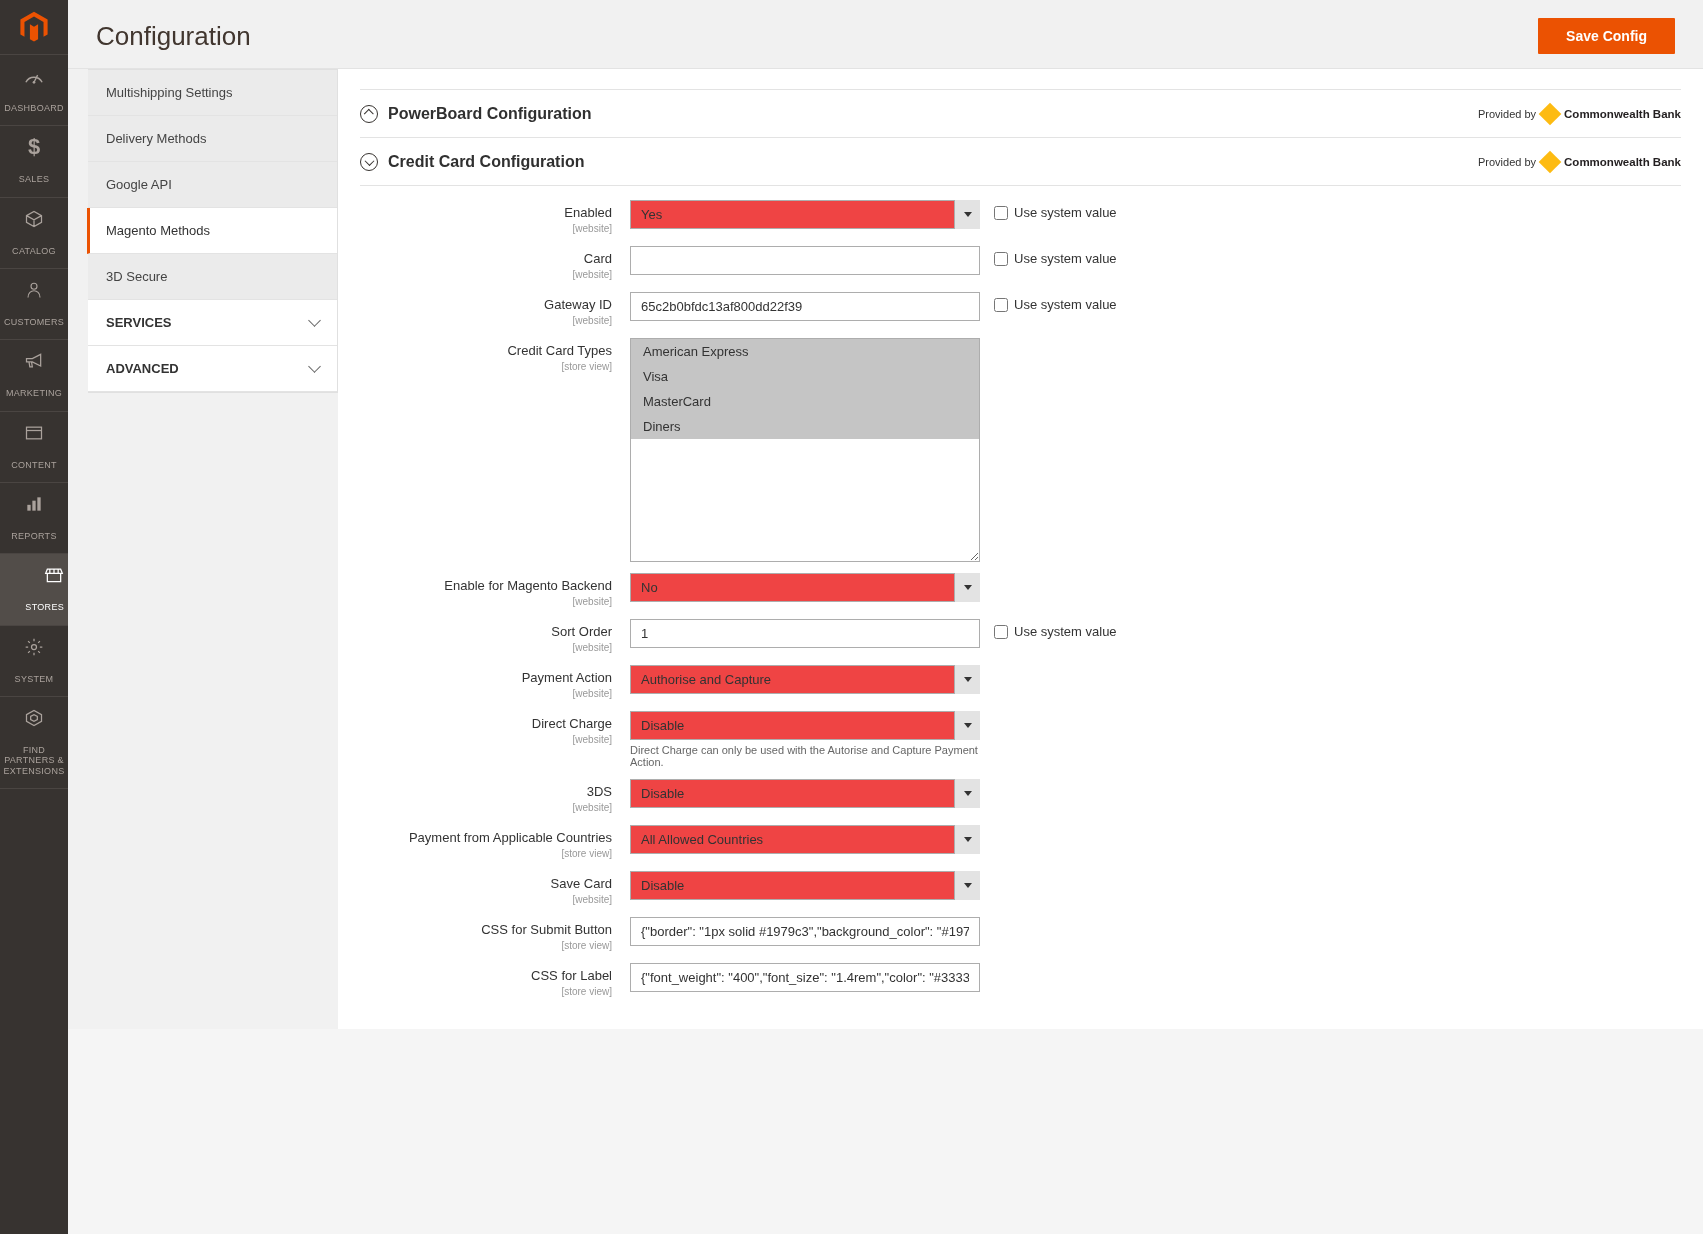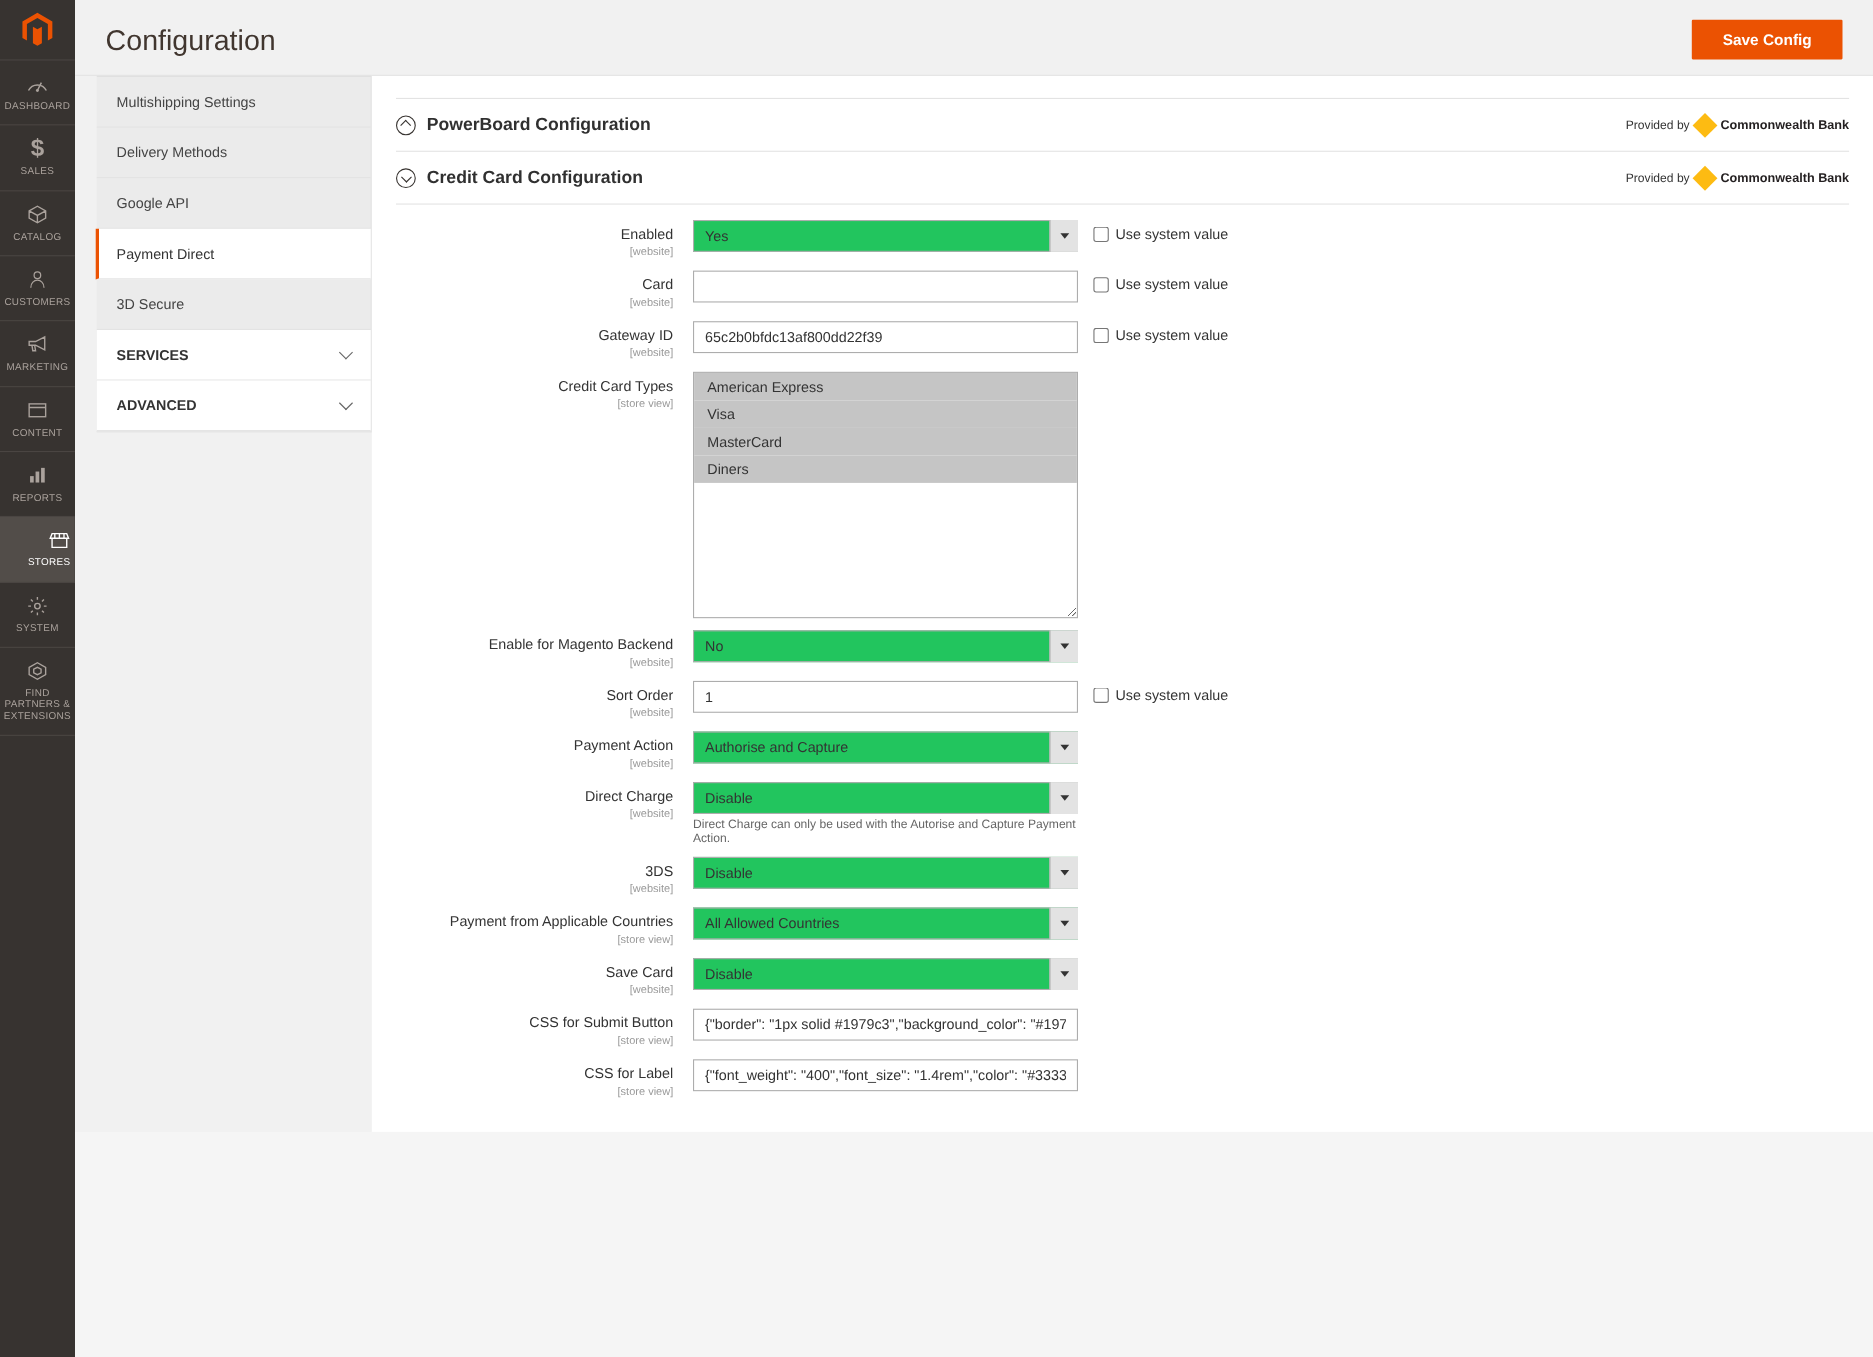--- a/index.html
+++ b/index.html
@@ -2,21 +2,21 @@
 <html><head>
 <meta charset="utf-8">
 <style>
 * { box-sizing: border-box; margin: 0; padding: 0; }
 body { font-family: 'Helvetica Neue', Arial, sans-serif; font-size: 13px; color: #333; background: #f5f5f5; overflow-x: hidden; }
 
 
 .admin-sidebar { position: fixed; left: 0; top: 0; bottom: 0; width: 68px; background: #373330; z-index: 10; }
 .sidebar-logo { width: 68px; height: 55px; display: flex; align-items: center; justify-content: center; border-bottom: 1px solid #4a4542; }
 .sidebar-logo svg { width: 34px; height: 34px; }
-.sidebar-item { display: flex; flex-direction: column; align-items: center; padding: 10px 4px 12px; color: #aaa29c; cursor: pointer; border-bottom: 1px solid #4a4542; }
+.sidebar-item { display: flex; flex-direction: column; align-items: center; padding: 10px 4px 12px; color: #aaa29c; cursor: pointer; border-bottom: 1px solid #4a4542; gap: 12px; }
 .sidebar-item.active { background: #524d49; color: #fff; align-items: flex-end; }
 .sidebar-icon { font-size: 20px; margin-bottom: 4px; display: block; height: 22px; display: flex; align-items: center; justify-content: center; }
 .sidebar-label { font-size: 9px; text-align: center; text-transform: uppercase; letter-spacing: 0.3px; line-height: 1.15; }
 
 
 .main { margin-left: 68px; }
 
 
 .page-header { background: #f1f1f1; padding: 18px 28px 14px; display: flex; justify-content: space-between; align-items: center; border-bottom: 1px solid #e3e3e3; }
 .page-title { font-size: 26px; font-weight: 300; color: #41362f; }
@@ -48,21 +48,21 @@
 .cb-text { font-size: 11.5px; font-weight: 600; color: #231f20; }
 
 
 .form-fields { padding-top: 14px; }
 .field-row { display: flex; align-items: flex-start; margin-bottom: 11px; }
 .field-label-wrap { width: 270px; text-align: right; padding-right: 18px; padding-top: 5px; }
 .field-label { font-size: 13px; color: #333; display: block; }
 .field-scope { font-size: 10px; color: #999; }
 .field-input-wrap { width: 350px; }
 .field-input, .field-select, .field-textarea { width: 100%; padding: 6px 10px; border: 1px solid #adadad; font-size: 13px; color: #333; font-family: inherit; }
-.field-select { appearance: none; background: #22c55e; padding-right: 30px; }
+.field-select { appearance: none; background: #ef4444; padding-right: 30px; }
 .select-wrap { position: relative; }
 .select-arrow { position: absolute; right: 0; top: 0; bottom: 0; width: 26px; border-left: 1px solid #adadad; background: #e3e3e3; display: flex; align-items: center; justify-content: center; pointer-events: none; }
 .select-arrow::after { content: ""; width: 0; height: 0; border-left: 4px solid transparent; border-right: 4px solid transparent; border-top: 5px solid #333; }
 .field-extra { padding-left: 14px; display: flex; align-items: center; gap: 6px; padding-top: 5px; font-size: 13px; color: #333; }
 .field-extra input[type="checkbox"] { width: 14px; height: 14px; cursor: pointer; }
 .multiselect { height: 224px; resize: vertical; padding: 0; overflow: auto; }
 .multiselect-option { padding: 5px 12px; cursor: pointer; }
 .multiselect-option.selected { background: #c5c5c5; }
 .field-note { font-size: 11px; color: #666; margin-top: 4px; }
 
@@ -166,21 +166,21 @@
     <h1 class="page-title">Configuration</h1>
     <button class="save-btn">Save Config</button>
   </div>
 
   <div class="content-wrapper">
     <div class="config-nav">
       <div class="config-tabs">
         <div class="config-tab-item">Multishipping Settings</div>
         <div class="config-tab-item">Delivery Methods</div>
         <div class="config-tab-item">Google API</div>
-        <div class="config-tab-item active">Payment Direct</div>
+        <div class="config-tab-item active">Magento Methods</div>
         <div class="config-tab-item">3D Secure</div>
         <div class="config-tab-group">
           <span>SERVICES</span>
           <span class="group-chevron"></span>
         </div>
         <div class="config-tab-group">
           <span>ADVANCED</span>
           <span class="group-chevron"></span>
         </div>
       </div>

